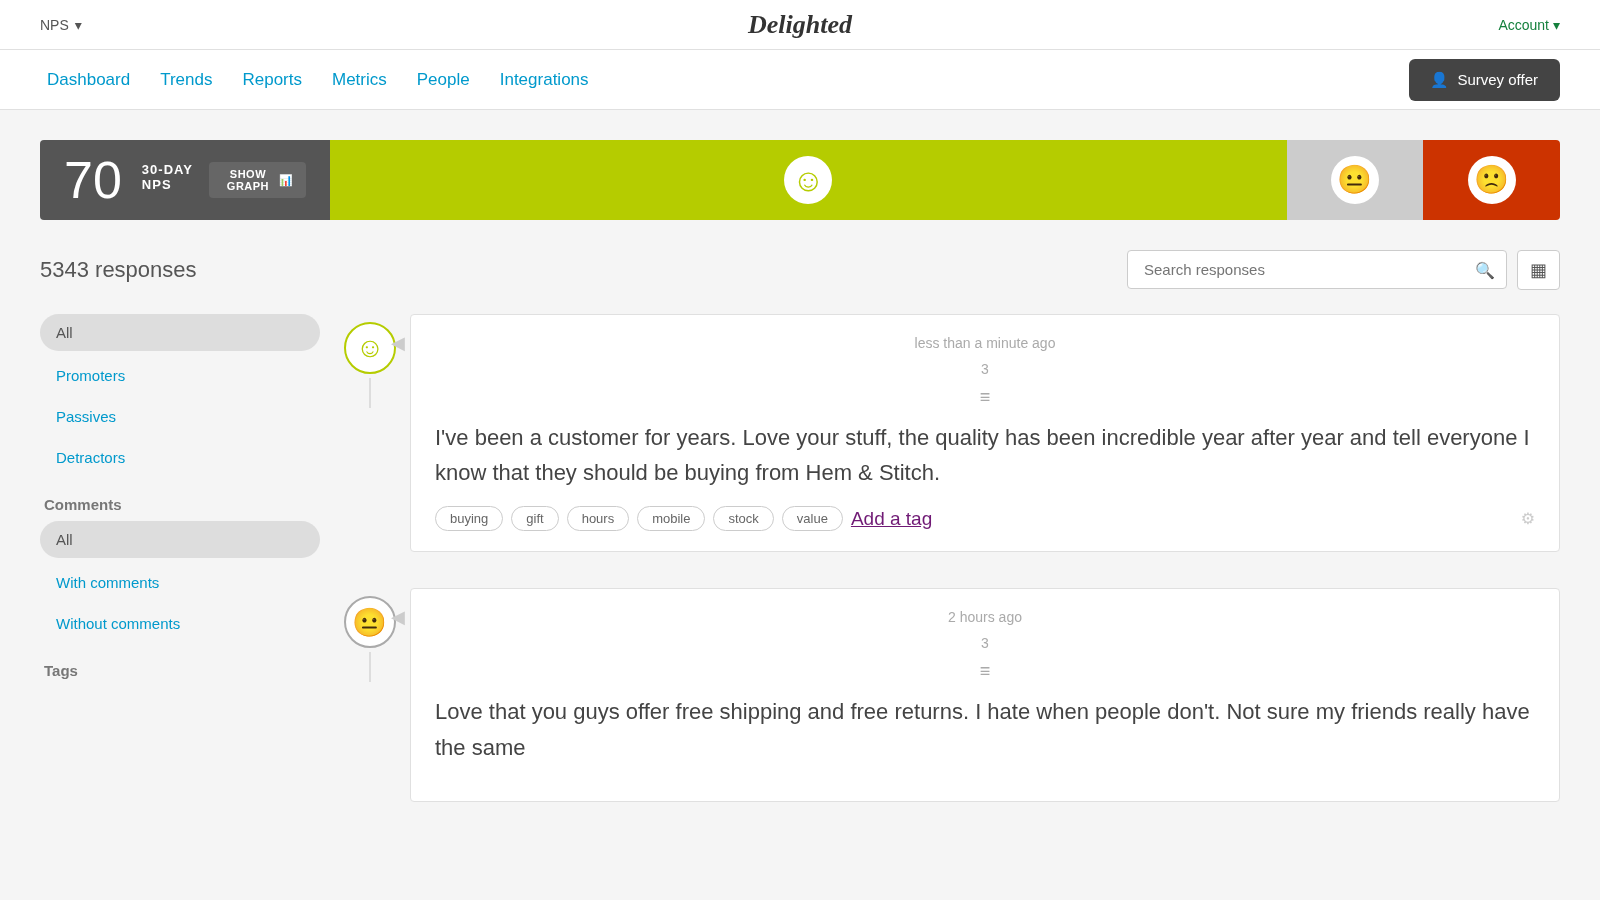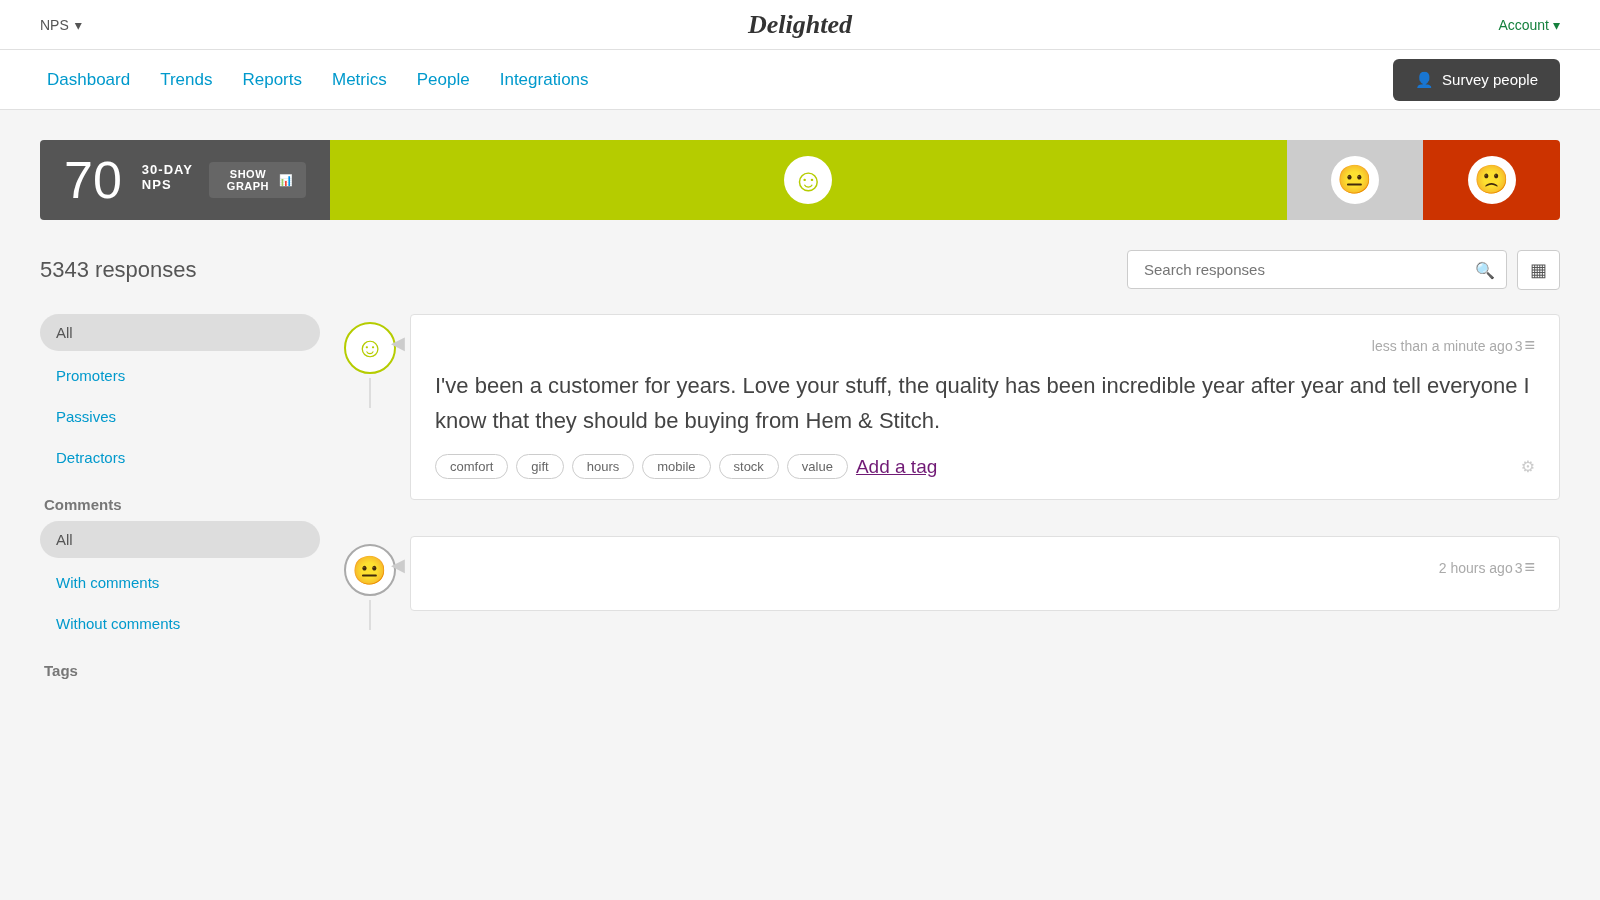--- a/index.html
+++ b/index.html
@@ -169,21 +169,22 @@
       padding: 20px 24px;
       margin-bottom: 16px;
     }
     .feed-item-header {
       display: flex;
       justify-content: flex-end;
       align-items: center;
       margin-bottom: 12px;
       color: #aaa;
       font-size: 14px;
-      gap: 2px;
+      gap: 10px;
+      flex-direction: column;
     }
     .feed-text { font-size: 22px; color: #444; line-height: 1.6; margin-bottom: 16px; }
     .feed-tags { display: flex; gap: 8px; align-items: center; flex-wrap: wrap; }
     .feed-tag {
       border: 1px solid #ccc;
       border-radius: 20px;
       padding: 4px 14px;
       font-size: 13px;
       color: #666;
       background: #fff;
@@ -243,21 +244,21 @@
   <div class="nav-links">
     <a class="nav-link">Dashboard</a>
     <a class="nav-link">Trends</a>
     <a class="nav-link">Reports</a>
     <a class="nav-link">Metrics</a>
     <a class="nav-link">People</a>
     <a class="nav-link">Integrations</a>
   </div>
   <button class="survey-btn">
     <span>👤</span>
-    <span>Survey people</span>
+    <span>Survey offer</span>
   </button>
 </div>
 
 <div class="main">
 
   <div class="nps-section">
     <div class="nps-score-box">
       <div class="nps-number">70</div>
       <div class="nps-info">
         <div class="nps-label">30-DAY NPS</div>
@@ -323,21 +324,21 @@
         <div class="feed-card-wrapper">
           <span style="position:absolute; left:-9px; top:18px; color:#ccc; font-size:18px;">◀</span>
           <div class="feed-item">
             <div class="feed-item-header">
               <span>less than a minute ago</span>
               <span style="color:#aaa; font-size:14px;">3</span>
               <span style="color:#aaa; font-size:18px;">≡</span>
             </div>
             <div class="feed-text">I've been a customer for years. Love your stuff, the quality has been incredible year after year and tell everyone I know that they should be buying from Hem &amp; Stitch.</div>
             <div class="feed-tags">
-              <span class="feed-tag">comfort</span>
+              <span class="feed-tag">buying</span>
               <span class="feed-tag">gift</span>
               <span class="feed-tag">hours</span>
               <span class="feed-tag">mobile</span>
               <span class="feed-tag">stock</span>
               <span class="feed-tag">value</span>
               <span class="add-tag-link">Add a tag</span>
               <span class="gear-icon">⚙</span>
             </div>
           </div>
         </div>
@@ -349,19 +350,20 @@
           <div class="feed-line"></div>
         </div>
         <div class="feed-card-wrapper">
           <span style="position:absolute; left:-9px; top:18px; color:#ccc; font-size:18px;">◀</span>
           <div class="feed-item">
             <div class="feed-item-header">
               <span>2 hours ago</span>
               <span style="color:#aaa; font-size:14px;">3</span>
               <span style="color:#aaa; font-size:18px;">≡</span>
             </div>
+            <div class="feed-text">Love that you guys offer free shipping and free returns. I hate when people don't. Not sure my friends really have the same</div>
           </div>
         </div>
       </div>
 
     </div>
   </div>
 </div>
 
 </body></html>

